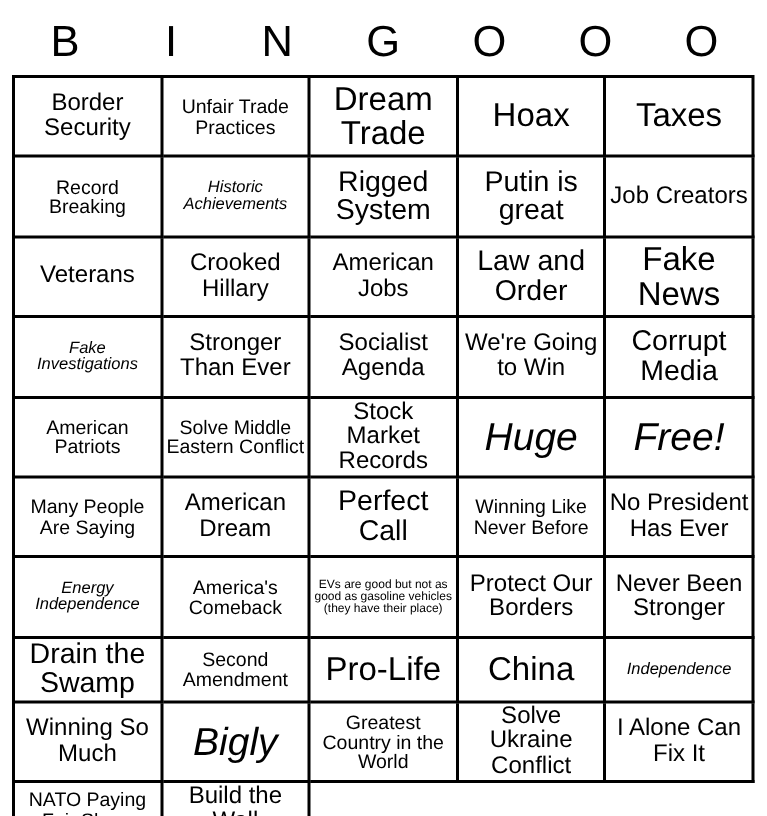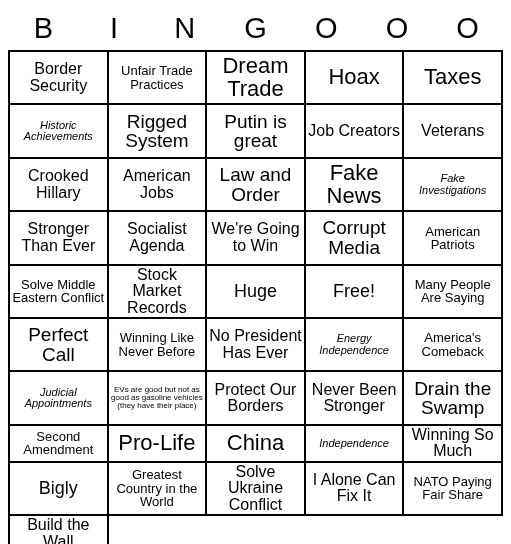--- a/index.html
+++ b/index.html
@@ -69,21 +69,21 @@
     display: block;
     width: 100%;
     text-align: center;
     line-height: 1.03;
     font-weight: 400;
     word-wrap: break-word;
     font-family: "Liberation Sans", sans-serif;
   }
 
   
-  .fs-xxl .cell-text { font-size: 18px; }
+  .fs-xxl .cell-text { font-size: 26px; font-style: italic; }
   .fs-xl  .cell-text { font-size: 22px; }
   .fs-l   .cell-text { font-size: 19px; }
   .fs-m   .cell-text { font-size: 16px; }
   .fs-s   .cell-text { font-size: 13px; }
   .fs-xs  .cell-text { font-size: 11px; font-style: italic; }
   .fs-xxs .cell-text { font-size: 8px; }
 </style>
 </head>
 <body>
 
@@ -109,20 +109,23 @@
       </div>
     <div class="cell fs-xl">
         <span class="cell-text">Dream Trade</span>
       </div>
     <div class="cell fs-xl">
         <span class="cell-text">Hoax</span>
       </div>
     <div class="cell fs-xl">
         <span class="cell-text">Taxes</span>
       </div>
+    <div class="cell fs-s">
+        <span class="cell-text">Record Breaking</span>
+      </div>
     <div class="cell fs-xs">
         <span class="cell-text">Historic Achievements</span>
       </div>
 
     <div class="cell fs-l">
         <span class="cell-text">Rigged System</span>
       </div>
     <div class="cell fs-l">
         <span class="cell-text">Putin is great</span>
       </div>
@@ -172,38 +175,38 @@
       </div>
     <div class="cell fs-xxl">
         <span class="cell-text">Huge</span>
       </div>
     <div class="cell fs-xxl">
         <span class="cell-text">Free!</span>
       </div>
     <div class="cell fs-s">
         <span class="cell-text">Many People Are Saying</span>
       </div>
+    <div class="cell fs-m">
+        <span class="cell-text">American Dream</span>
+      </div>
     <div class="cell fs-l">
         <span class="cell-text">Perfect Call</span>
       </div>
 
     <div class="cell fs-s">
         <span class="cell-text">Winning Like Never Before</span>
       </div>
     <div class="cell fs-m">
         <span class="cell-text">No President Has Ever</span>
       </div>
     <div class="cell fs-xs">
         <span class="cell-text">Energy Independence</span>
       </div>
     <div class="cell fs-s">
         <span class="cell-text">America's Comeback</span>
-      </div>
-    <div class="cell fs-xs">
-        <span class="cell-text">Judicial Appointments</span>
       </div>
     <div class="cell fs-xxs">
         <span class="cell-text">EVs are good but not as good as gasoline vehicles (they have their place)</span>
       </div>
     <div class="cell fs-m">
         <span class="cell-text">Protect Our Borders</span>
       </div>
 
     <div class="cell fs-m">
         <span class="cell-text">Never Been Stronger</span>

